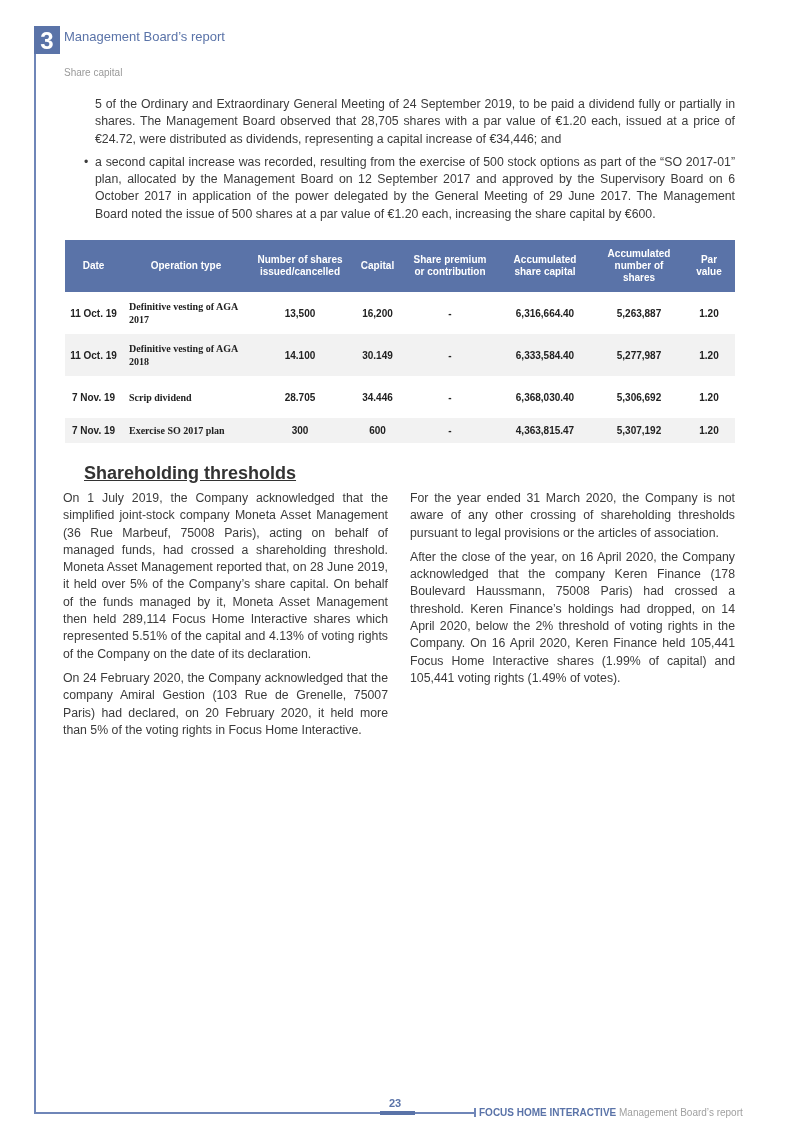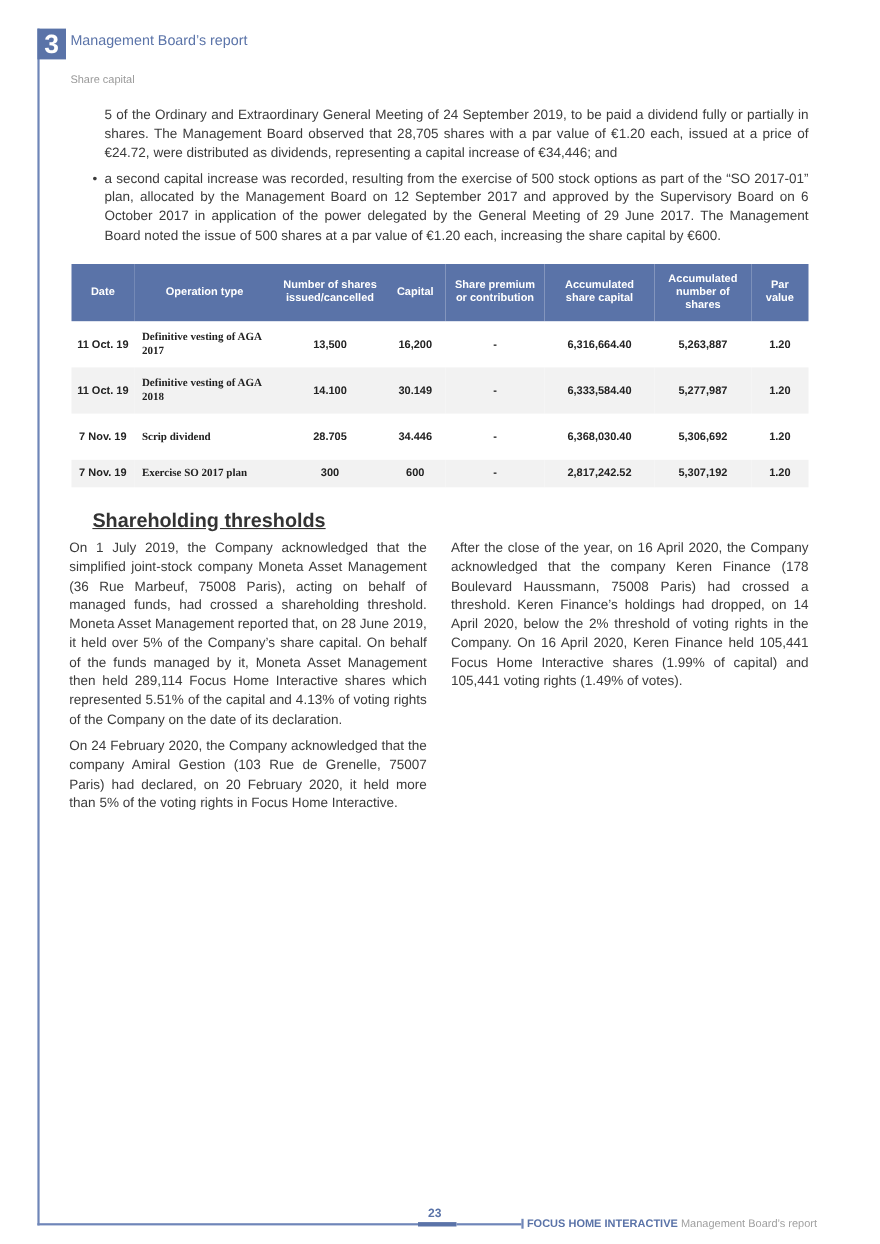--- a/index.html
+++ b/index.html
@@ -121,35 +121,36 @@
       <td>6,368,030.40</td>
       <td>5,306,692</td>
       <td>1.20</td>
     </tr>
     <tr class="r4 alt">
       <td class="date">7 Nov. 19</td>
       <td class="op">Exercise SO 2017 plan</td>
       <td>300</td>
       <td>600</td>
       <td>-</td>
-      <td>2,817,242.52</td>
+      <td>4,363,815.47</td>
       <td>5,307,192</td>
       <td>1.20</td>
     </tr>
   </tbody>
 </table>
 
 <div class="section-head">Shareholding thresholds</div>
 
 <div class="col-left body-text">
   <p>On 1 July 2019, the Company acknowledged that the simplified joint-stock company Moneta Asset Management (36 Rue Marbeuf, 75008 Paris), acting on behalf of managed funds, had crossed a shareholding threshold. Moneta Asset Management reported that, on 28 June 2019, it held over 5% of the Company’s share capital. On behalf of the funds managed by it, Moneta Asset Management then held 289,114 Focus Home Interactive shares which represented 5.51% of the capital and 4.13% of voting rights of the Company on the date of its declaration.</p>
   <p>On 24 February 2020, the Company acknowledged that the company Amiral Gestion (103 Rue de Grenelle, 75007 Paris) had declared, on 20 February 2020, it held more than 5% of the voting rights in Focus Home Interactive.</p>
 </div>
 
 <div class="col-right body-text">
+  <p>For the year ended 31 March 2020, the Company is not aware of any other crossing of shareholding thresholds pursuant to legal provisions or the articles of association.</p>
   <p>After the close of the year, on 16 April 2020, the Company acknowledged that the company Keren Finance (178 Boulevard Haussmann, 75008 Paris) had crossed a threshold. Keren Finance’s holdings had dropped, on 14 April 2020, below the 2% threshold of voting rights in the Company. On 16 April 2020, Keren Finance held 105,441 Focus Home Interactive shares (1.99% of capital) and 105,441 voting rights (1.49% of votes).</p>
 </div>
 
 <div class="page-num">23</div>
 <div class="footer">
   <span class="brand">FOCUS HOME INTERACTIVE</span>
   <span class="rest">Management Board’s report</span>
 </div>
 
 </body></html>

